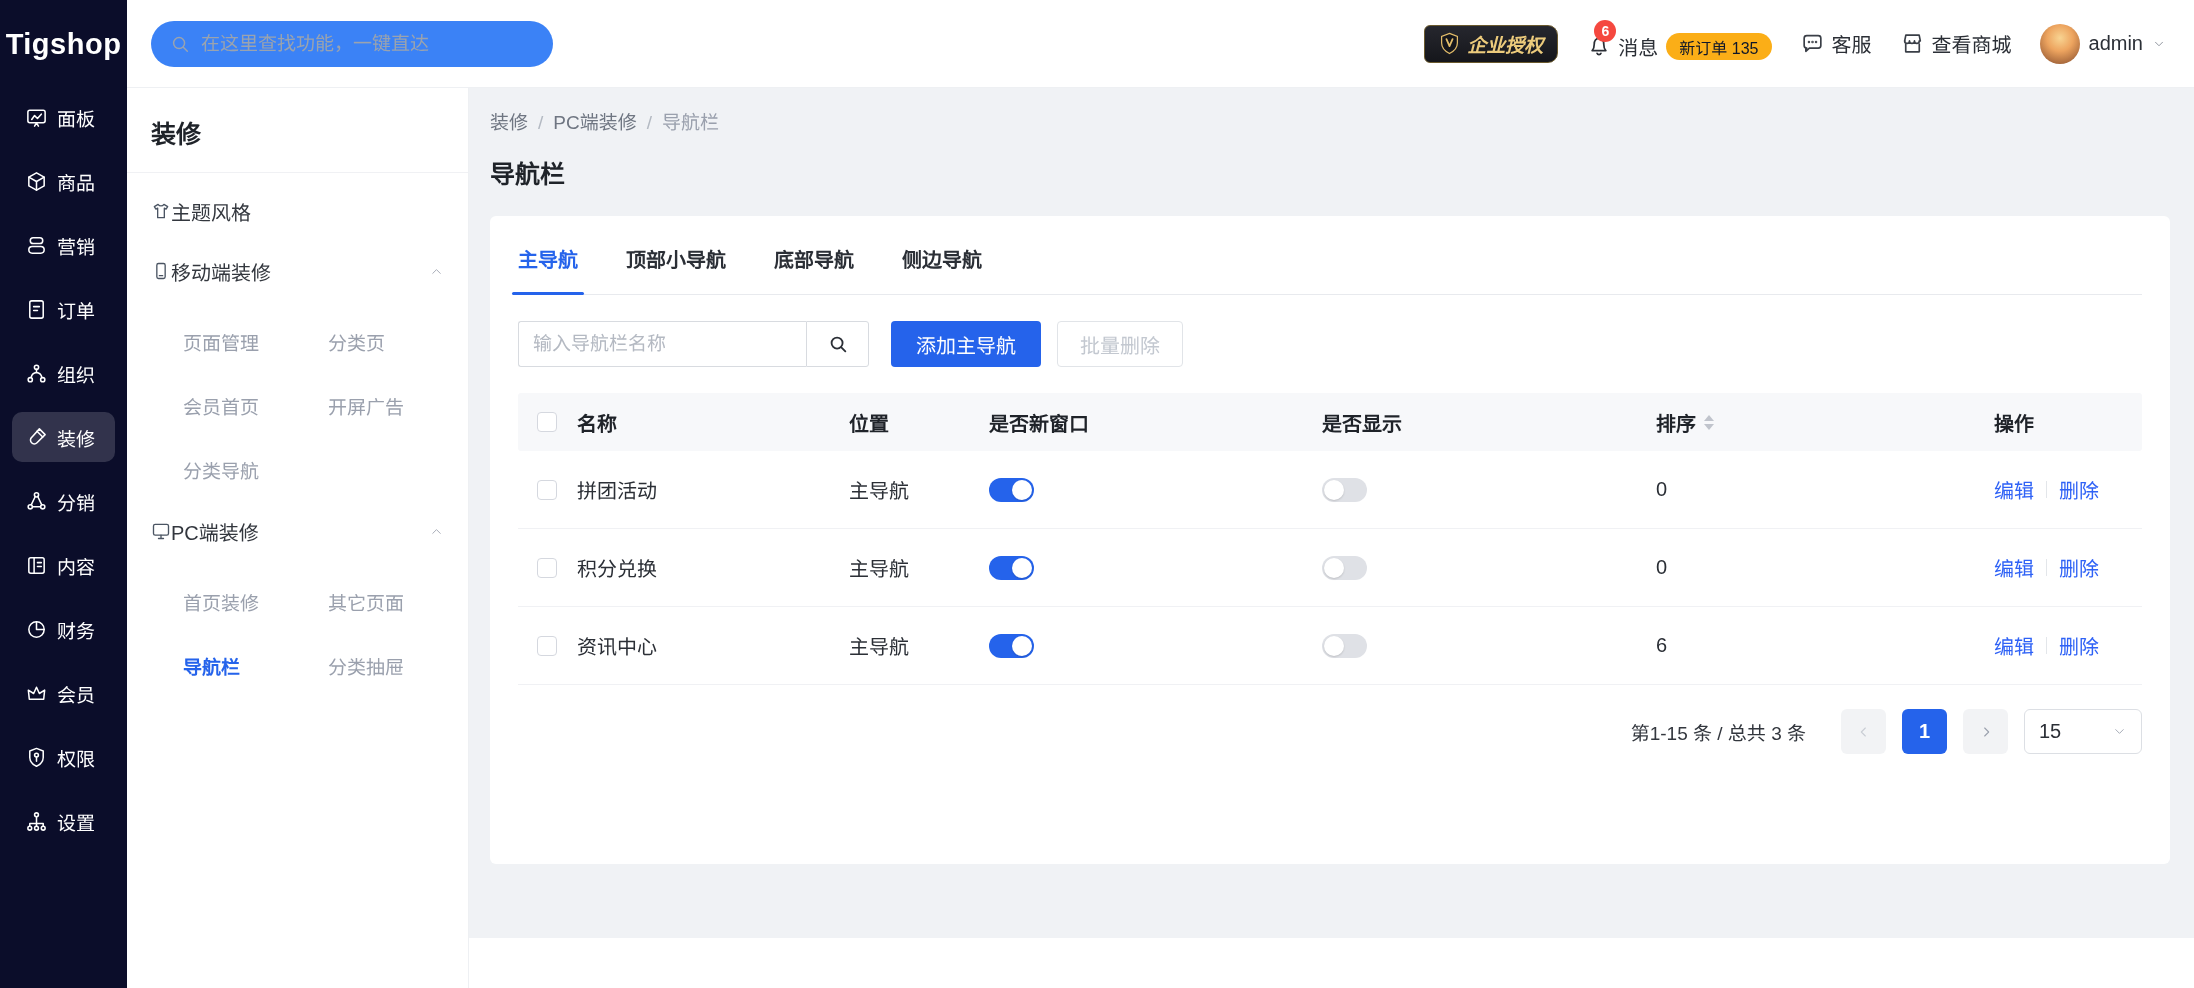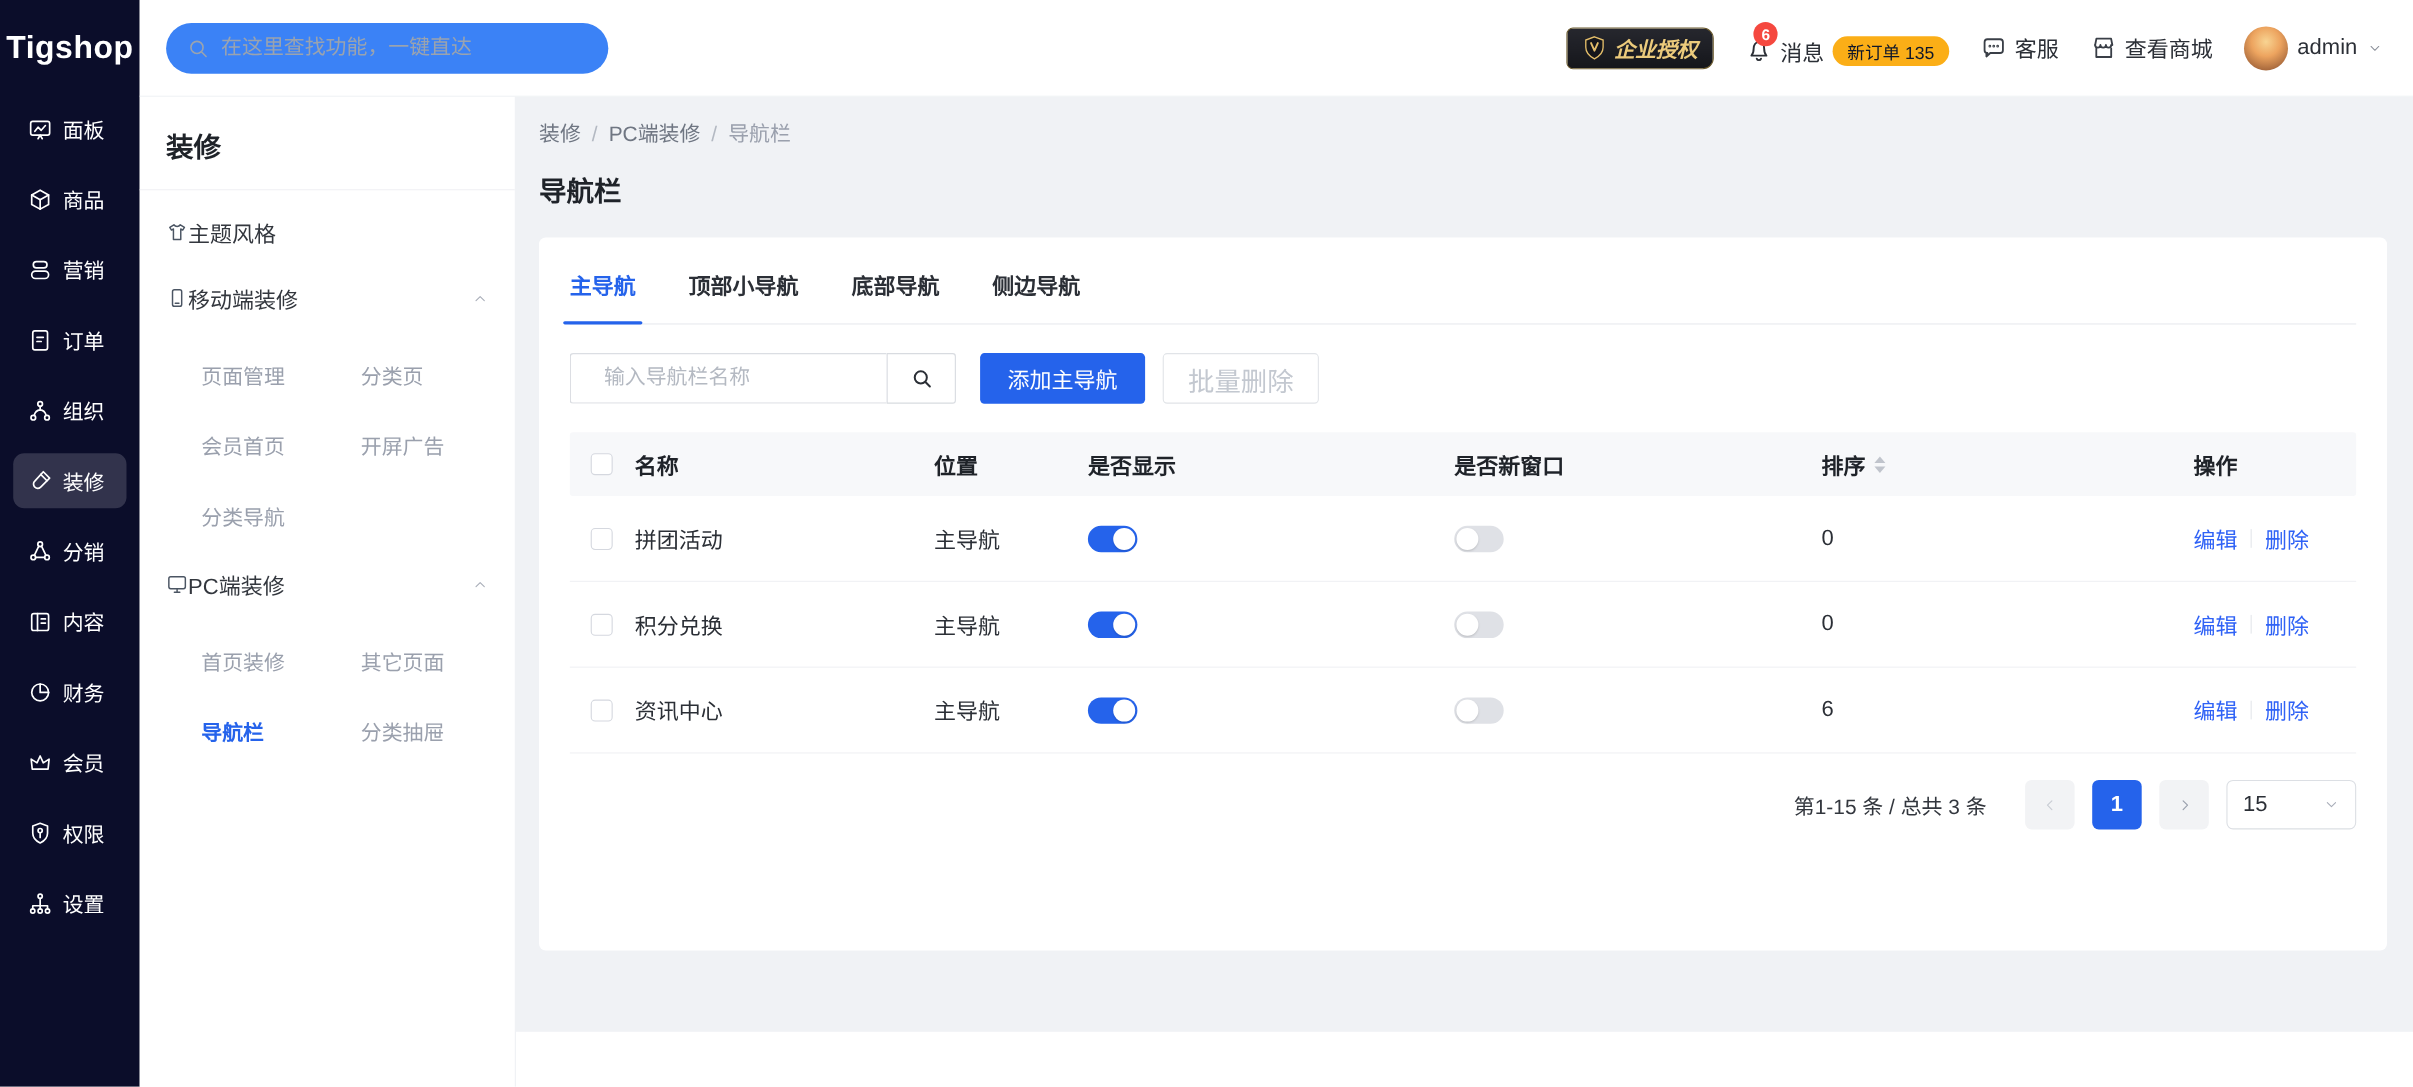--- a/index.html
+++ b/index.html
@@ -64,25 +64,25 @@
 
   
   .tabs { display:flex; gap:48px; border-bottom:1px solid #e8eaee; }
   .tab { padding-bottom:21px; font-size:20px; font-weight:bold; color:#2b2f36; cursor:pointer; position:relative; }
   .tab.active { color:#2563eb; }
   .tab.active::after { content:""; position:absolute; left:-6px; right:-6px; bottom:-1px; height:3px; background:#2563eb; border-radius:2px; }
 
   
   .toolbar { margin-top:26px; display:flex; align-items:center; }
   .input-group { display:flex; height:46px; }
-  .input-group input { width:288px; border:1px solid #d8dbe0; border-right:none; border-radius:3px 0 0 3px; padding:0 30px; font-size:19px; outline:none; color:#2b2f36; font-family:inherit; }
+  .input-group input { width:288px; border:1px solid #d8dbe0; border-right:none; border-radius:3px 0 0 3px; padding:0 14px; font-size:19px; outline:none; color:#2b2f36; font-family:inherit; }
   .input-group input::placeholder { color:#b4b9c2; }
   .search-btn { width:63px; border:1px solid #d8dbe0; border-radius:0 3px 3px 0; background:#fff; display:flex; align-items:center; justify-content:center; cursor:pointer; color:#2b2f36; }
   .btn-primary { margin-left:22px; height:46px; padding:0 25px; background:#2563eb; border:none; border-radius:4px; color:#fff; font-size:20px; cursor:pointer; font-family:inherit; }
-  .btn-disabled { margin-left:16px; height:46px; padding:0 22px; background:#fff; border:1px solid #e1e4e8; border-radius:4px; color:#c3c8d0; font-size:24px; cursor:not-allowed; font-family:inherit; }
+  .btn-disabled { margin-left:16px; height:46px; padding:0 22px; background:#fff; border:1px solid #e1e4e8; border-radius:4px; color:#c3c8d0; font-size:20px; cursor:not-allowed; font-family:inherit; }
 
   
   .tbl { margin-top:26px; }
   .trow { display:grid; grid-template-columns:40px 272px 140px 333px 334px 338px 1fr; align-items:center; padding:0 19px; }
   .thead { background:#f7f8fa; height:58px; border-radius:3px; font-weight:bold; color:#1f2329; }
   .tbody-row { height:78px; border-bottom:1px solid #f0f1f4; color:#2b2f36; }
   .cb { width:20px; height:20px; border:1.5px solid #d5d8df; border-radius:4px; background:#fff; cursor:pointer; }
   .sort-hd { display:flex; align-items:center; gap:8px; cursor:pointer; }
   .carets { display:flex; flex-direction:column; gap:3px; }
   .caret-up { width:0; height:0; border-left:5px solid transparent; border-right:5px solid transparent; border-bottom:6px solid #c0c4cc; }
@@ -346,22 +346,22 @@
             </div>
             <button class="btn-primary">添加主导航</button>
             <button class="btn-disabled">批量删除</button>
           </div>
 
           <div class="tbl">
             <div class="trow thead">
               <span class="cb"></span>
               <span>名称</span>
               <span>位置</span>
+              <span>是否新窗口</span>
               <span>是否显示</span>
-              <span>是否新窗口</span>
               <span class="sort-hd">
                 <span>排序</span>
                 <span class="carets">
                     <span class="caret-up"></span>
                     <span class="caret-dn"></span>
                   </span>
               </span>
               <span>操作</span>
             </div>
 

